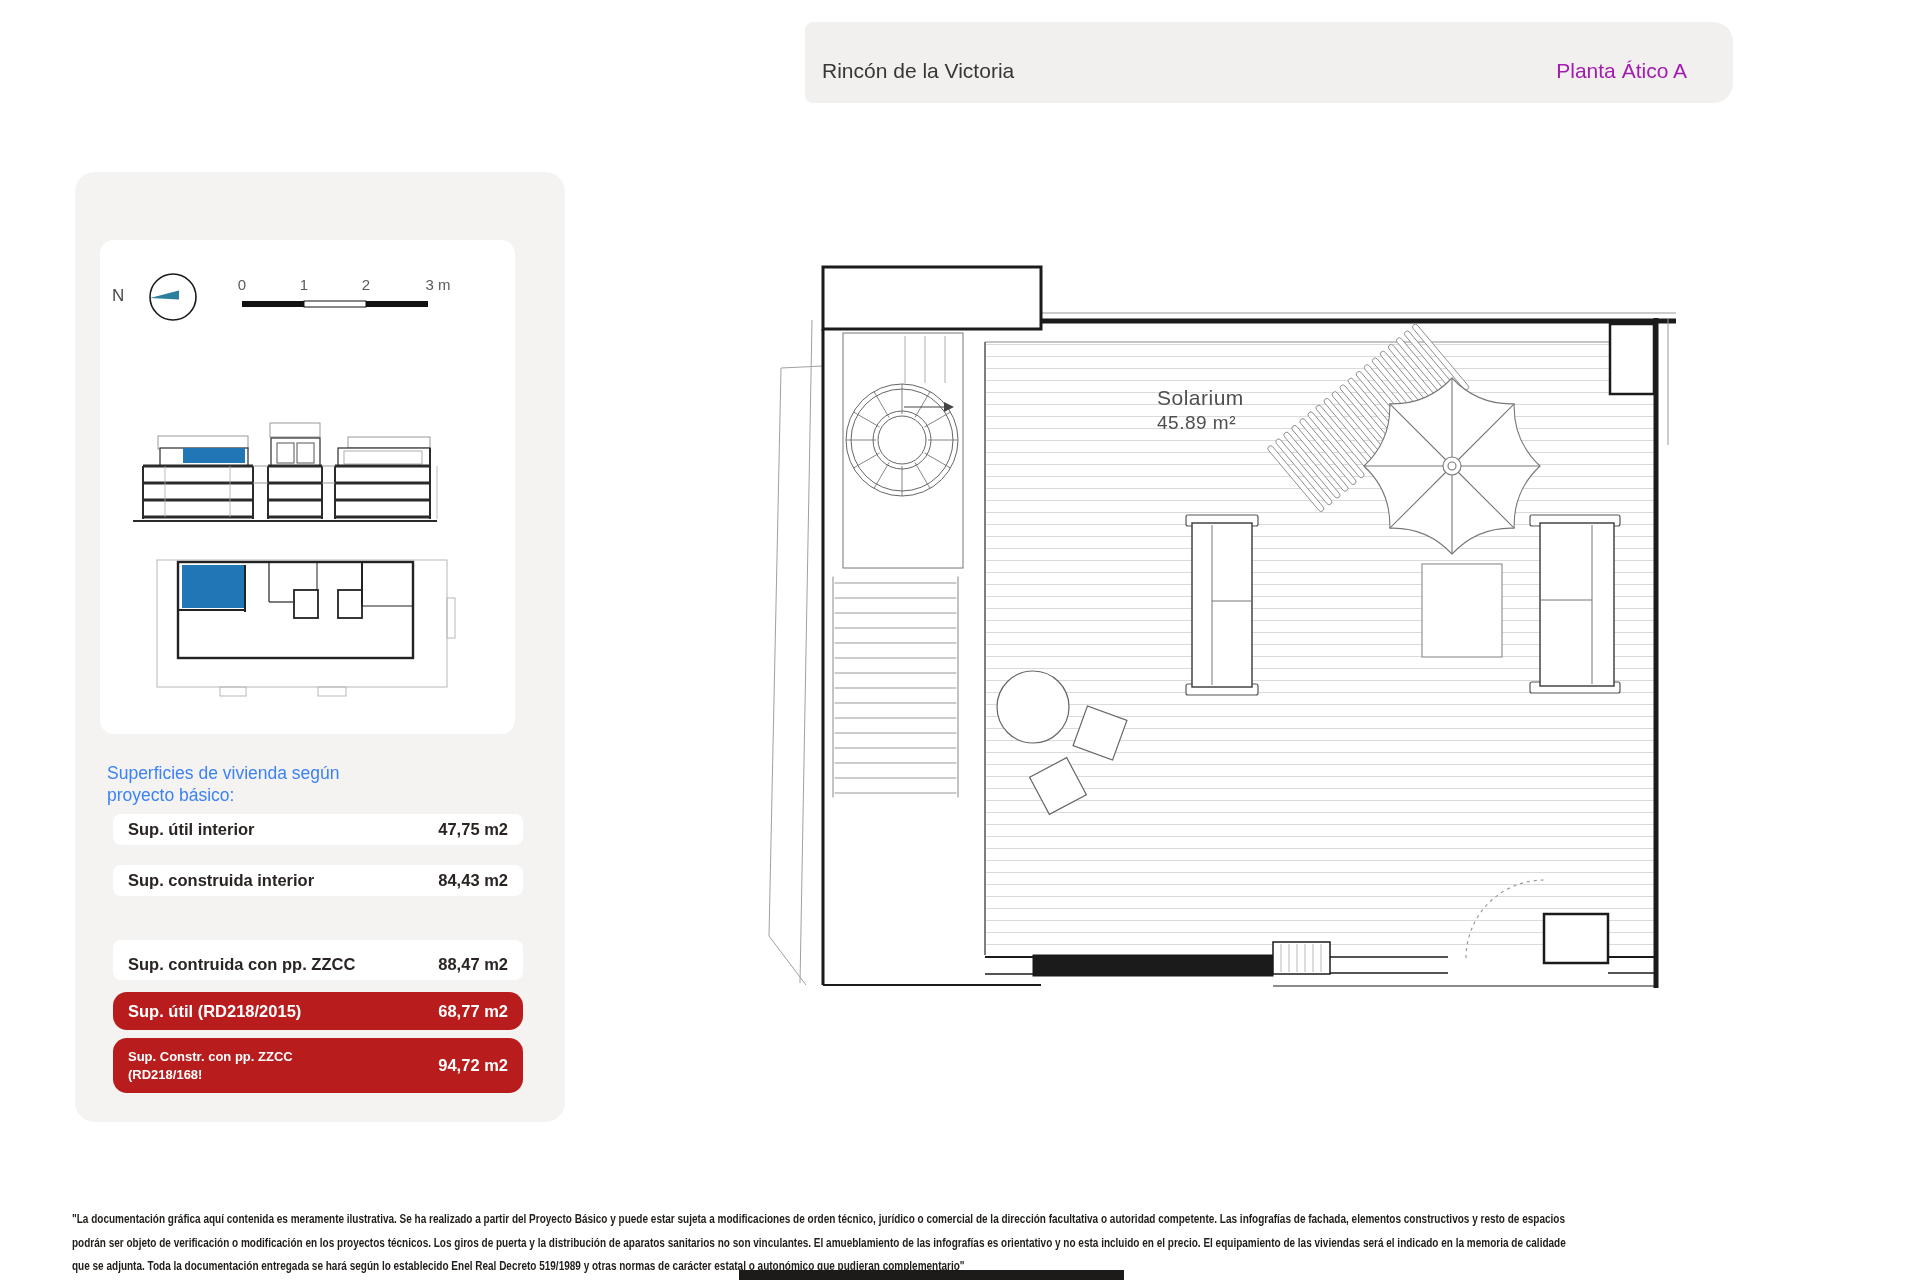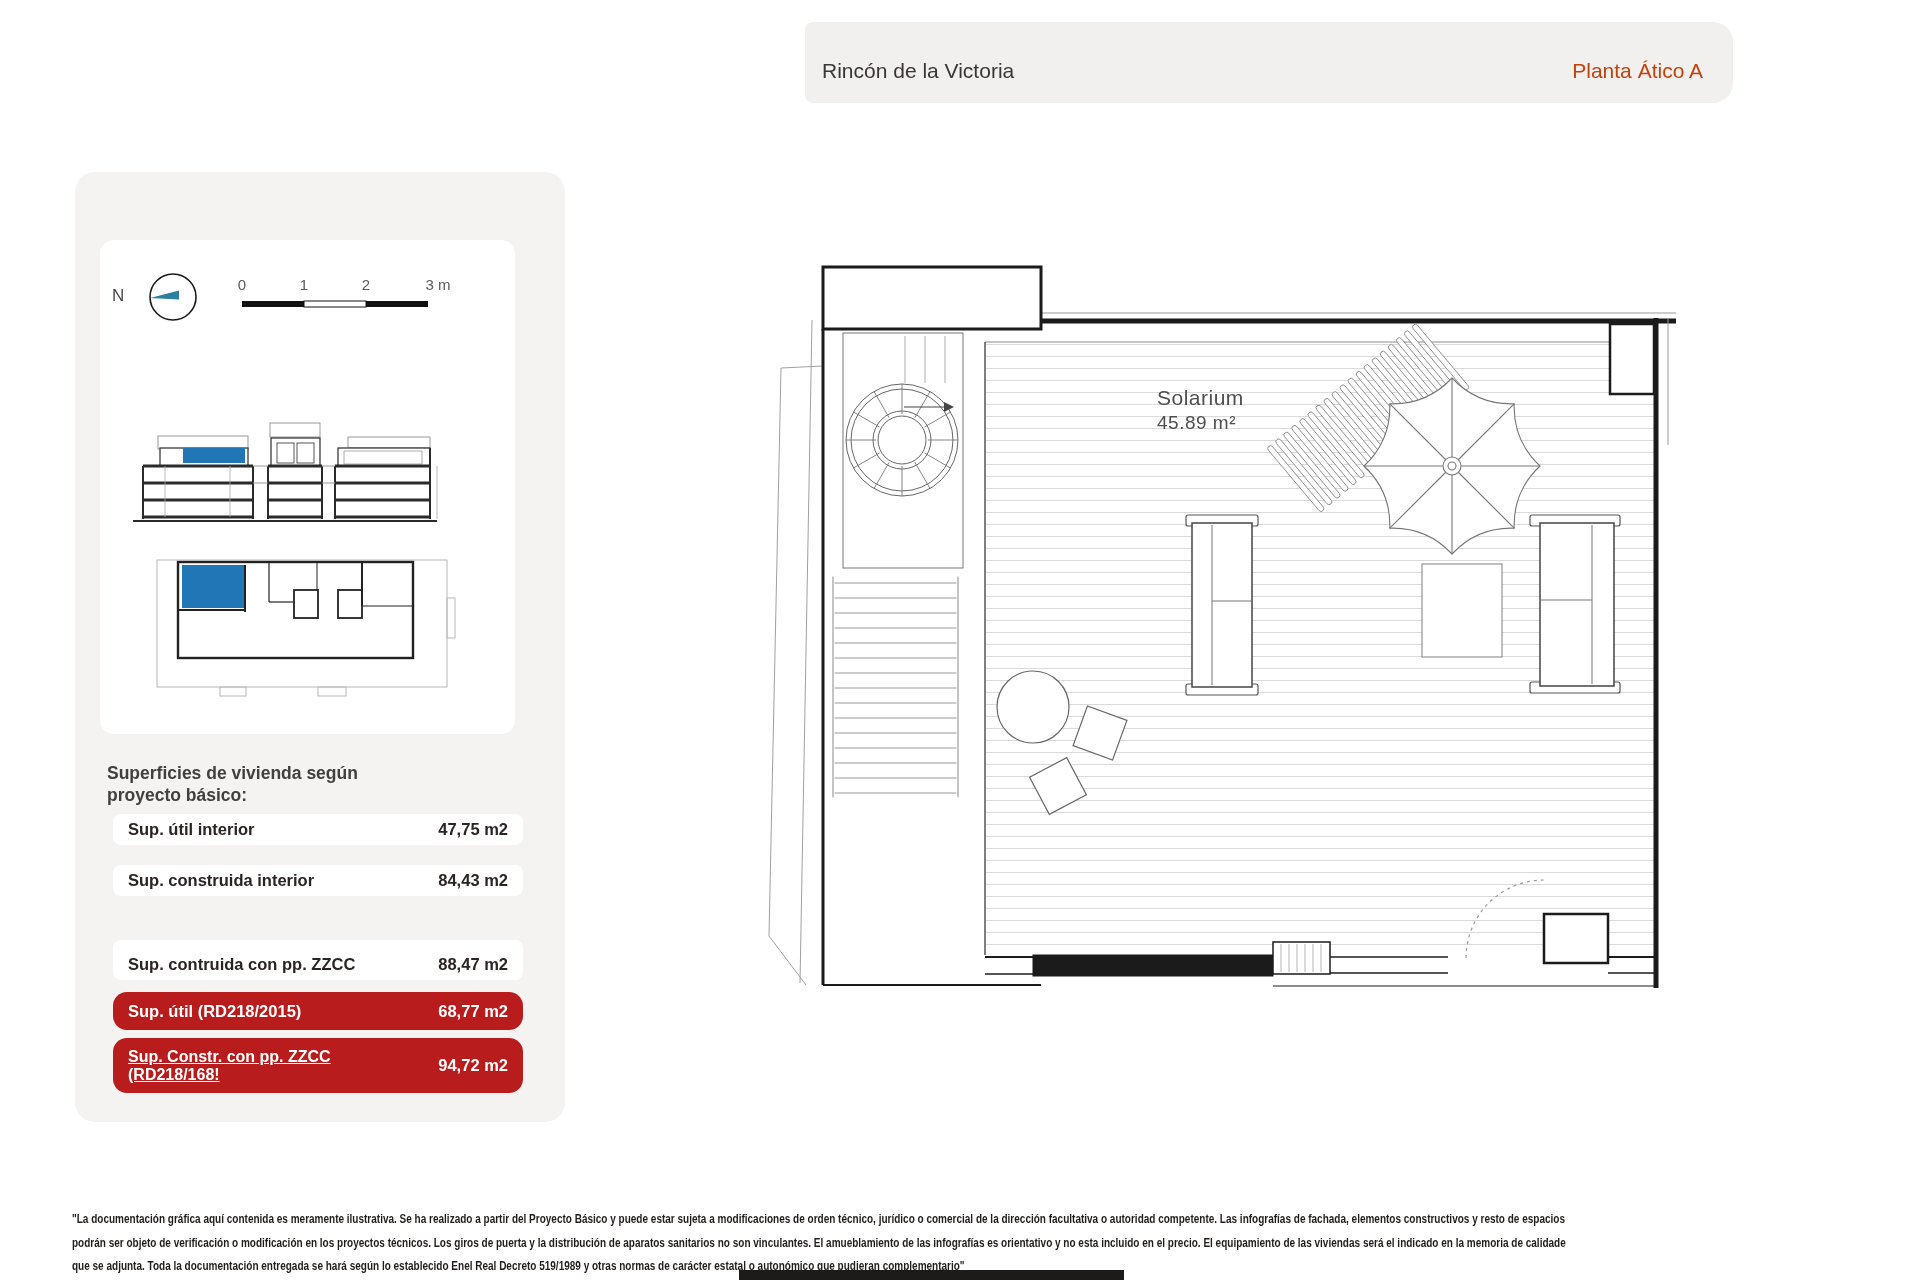--- a/index.html
+++ b/index.html
@@ -4,41 +4,41 @@
 <style>
   html,body{margin:0;padding:0;background:#ffffff;}
   body{width:1920px;height:1280px;position:relative;overflow:hidden;
        font-family:"Liberation Sans", sans-serif;color:#262220;}
   .abs{position:absolute;}
 
   
   .header-bar{left:805px;top:22px;width:928px;height:81px;background:#f1f0ee;
               border-radius:8px 20px 20px 8px;}
   .header-left{left:822px;top:59px;font-size:21px;color:#3b3533;}
-  .header-right{top:59px;left:1733px;transform:translateX(-100%);padding-right:30px;
-                font-size:21px;color:#c2410c;white-space:nowrap;text-align:right;}
+  .header-right{top:59px;left:1733px;transform:translateX(-100%);padding-right:46px;
+                font-size:21px;color:#a21caf;white-space:nowrap;text-align:right;}
 
   
   .card-outer{left:75px;top:172px;width:490px;height:950px;background:#f4f3f1;border-radius:20px;}
   .card-inner{left:100px;top:240px;width:415px;height:494px;background:#ffffff;border-radius:14px;}
 
   .compass-n{left:112px;top:286px;font-size:17px;color:#4a4a4a;}
   .tick{top:276px;transform:translateX(-50%);font-size:15px;color:#5a5a5a;white-space:nowrap;}
   .tick0{left:242px;} .tick1{left:304px;} .tick2{left:366px;} .tick3{left:438px;}
 
   
-  .areas-heading{left:107px;top:762px;font-size:17.5px;font-weight:700;line-height:22px;color:#404040;}
+  .areas-heading{left:107px;top:762px;font-size:17.5px;font-weight:400;line-height:22px;color:#3b82f6;}
   .row{left:113px;width:410px;display:flex;align-items:center;justify-content:space-between;
        box-sizing:border-box;padding:0 15px;font-weight:700;font-size:16.5px;}
   .row-light{background:#ffffff;border-radius:8px;color:#2a2423;height:31px;}
   .row-dark{background:#b91c1c;border-radius:14px;color:#ffffff;}
   .r1{top:814px;} .r2{top:865px;} .r3{top:900px;margin-top:40px;} .r4{top:949px;}
   .r5{top:992px;height:38px;}
   .r6{top:1038px;height:55px;}
-  .r6 .lbl2{display:block;font-size:16px;line-height:18px;text-decoration:underline;}
+  .r6 .lbl2{display:block;font-size:13px;line-height:18px;}
   .row .val{white-space:nowrap;}
 
   
   .deck{left:986px;top:344px;width:668px;height:610px;
         background:repeating-linear-gradient(to bottom,#dadada 0 1px,transparent 1px 12px);}
   .solarium-label{left:1157px;top:386px;font-size:21px;color:#4f4f4f;letter-spacing:.5px;}
   .solarium-area{left:1157px;top:412px;font-size:19px;color:#4f4f4f;letter-spacing:.5px;}
 
   
   .disclaimer{left:72px;top:1208px;width:1840px;}

